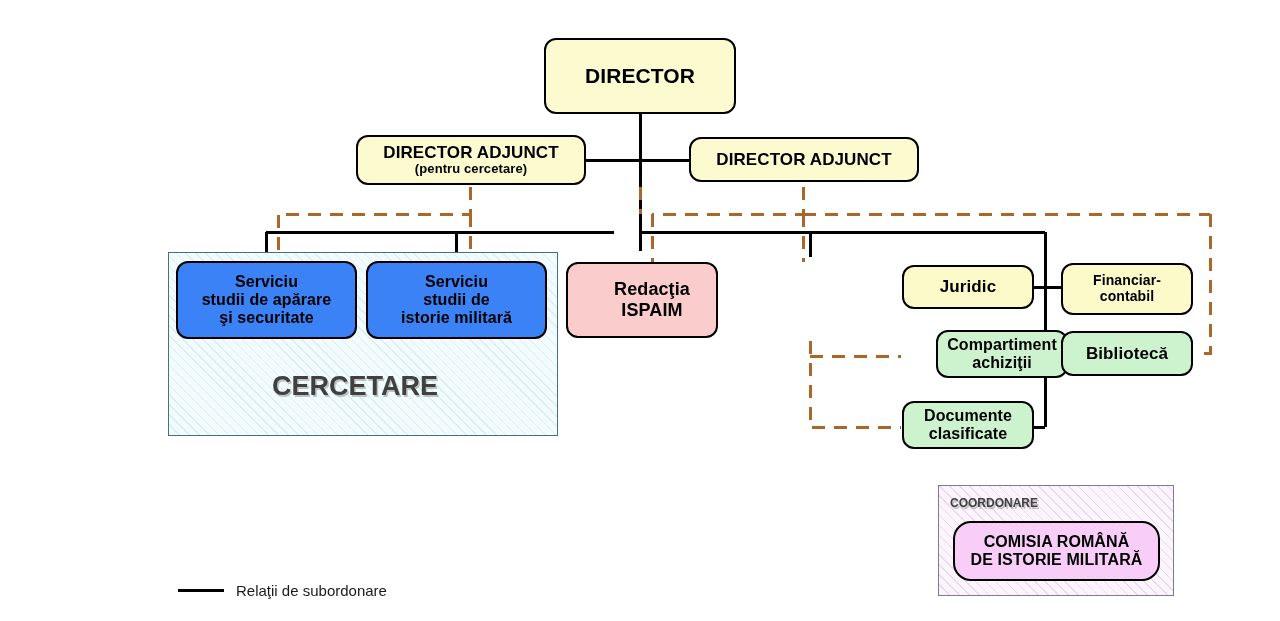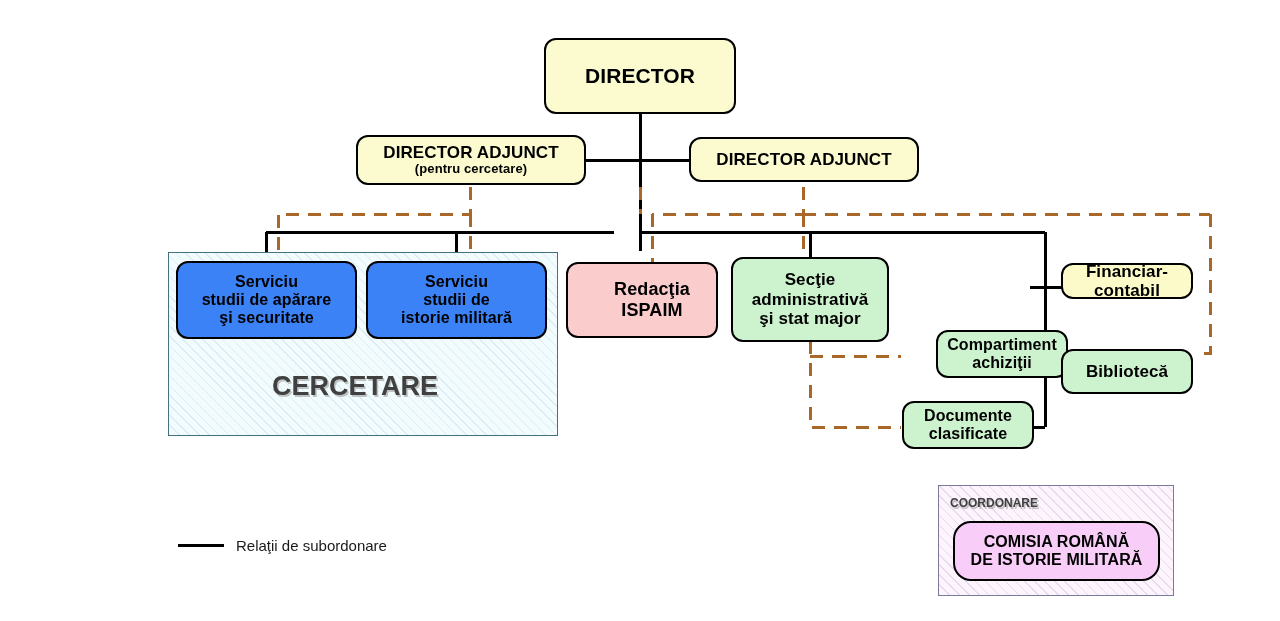--- a/index.html
+++ b/index.html
@@ -93,20 +93,21 @@
   #legend {
     position: absolute;
     left: 178px;
     top: 536px;
     z-index: 7;
   }
   .legend-row {
     display: flex;
     align-items: center;
     height: 19px;
+    margin-top: 45px;
   }
   .legend-swatch {
     width: 46px;
     height: 0;
     margin-right: 12px;
     flex: 0 0 46px;
   }
   .legend-swatch.solid  { border-top: 3px solid #000000; }
   .legend-swatch.dashed { border-top: 3px dashed #a9682a; }
   .legend-label {
@@ -177,32 +178,30 @@
 studii de apărare
 şi securitate</div>
 
   <div class="node blue" style="left:366px; top:261px; width:181px; height:78px; font-size:16px;">Serviciu
 studii de
 istorie militară</div>
 
   <div class="node pink" style="left:566px; top:262px; width:152px; height:76px; font-size:18px;">Redacţia
 ISPAIM</div>
 
-  <div class="node green" style="left:731px; top:257px; width:158px; height:85px; font-size:17px;">Secţie
-administrativă
-şi stat major</div>
-
-
-  <div class="node yellow2" style="left:1061px; top:263px; width:132px; height:36px; font-size:17px;">Financiar-
+
+  <div class="node yellow2" style="left:902px; top:265px; width:132px; height:44px; font-size:17px;">Juridic</div>
+
+  <div class="node yellow2" style="left:1061px; top:263px; width:132px; height:52px; font-size:14px;">Financiar-
 contabil</div>
 
   <div class="node green" style="left:902px; top:330px; width:132px; height:48px; font-size:16px;margin-left:34px;">Compartiment
 achiziţii</div>
 
-  <div class="node green" style="left:1061px; top:349px; width:132px; height:45px; font-size:17px;">Bibliotecă</div>
+  <div class="node green" style="left:1061px; top:331px; width:132px; height:45px; font-size:17px;">Bibliotecă</div>
 
   <div class="node green" style="left:902px; top:401px; width:132px; height:48px; font-size:16px;">Documente
 clasificate</div>
 
   <div class="node violet" style="left:953px; top:521px; width:207px; height:60px; font-size:16px; border-radius:18px;">COMISIA ROMÂNĂ
 DE ISTORIE MILITARĂ</div>
 
   <div id="legend">
     <div class="legend-row">
       <span class="legend-swatch solid"></span>

